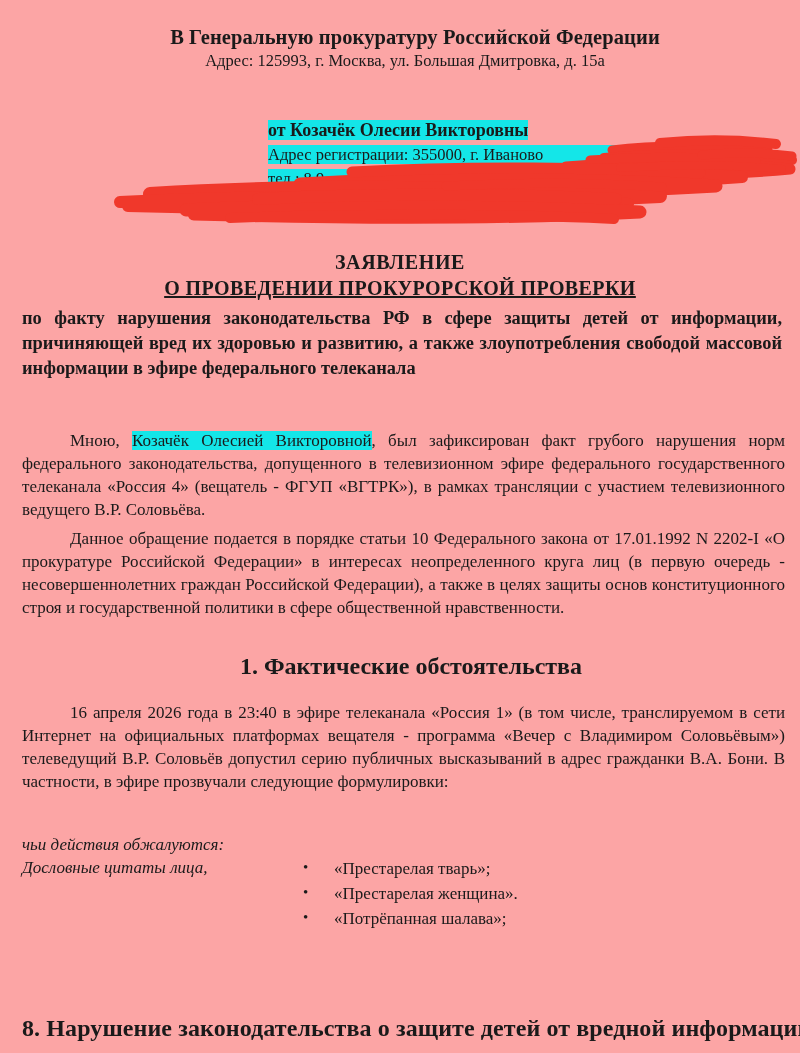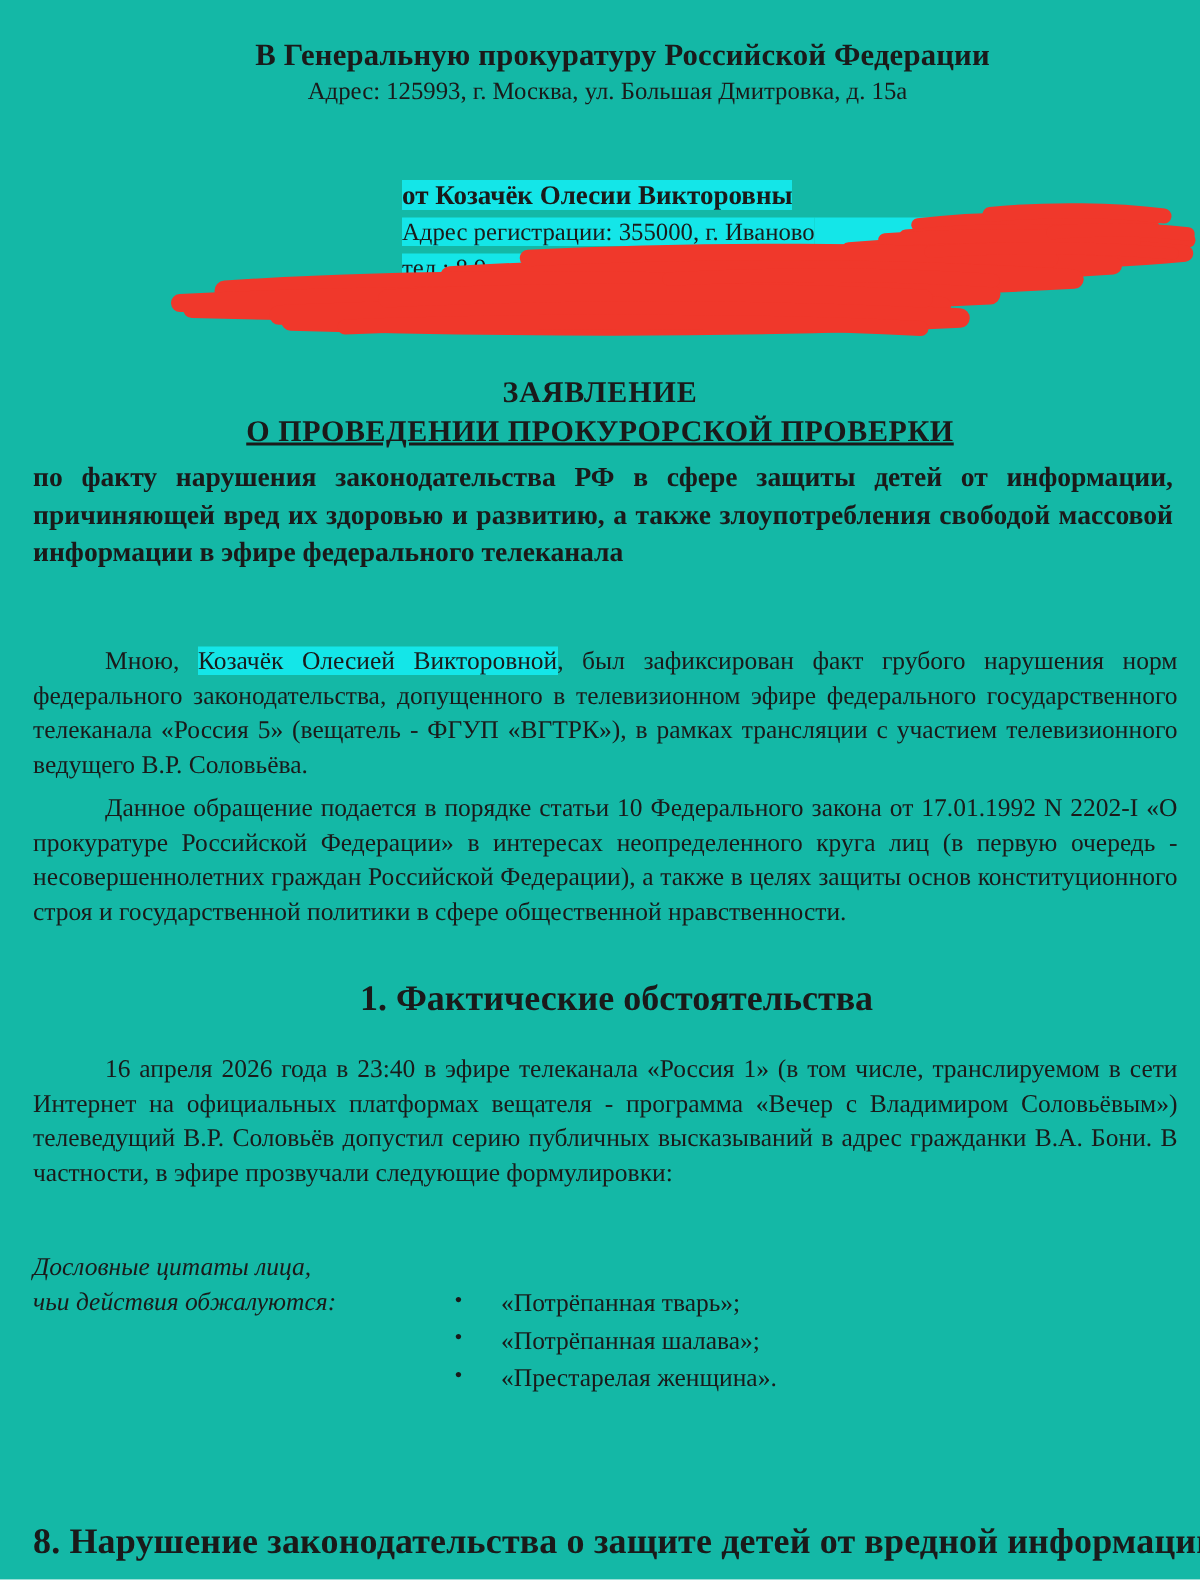--- a/index.html
+++ b/index.html
@@ -8,21 +8,21 @@
     background: #ffffff;
   }
   body {
     font-family: "Liberation Serif", "DejaVu Serif", serif;
     color: #1a1a1a;
   }
   #page {
     position: relative;
     width: 800px;
     height: 1053px;
-    background: #14b8a6;
+    background: #fca5a5;
     overflow: hidden;
     box-sizing: border-box;
   }
 
   
   .addressee {
     position: absolute;
     top: 26px;
     left: 0;
     width: 800px;
@@ -232,40 +232,40 @@
   </svg>
 
   <div class="doc-title">
     <div class="t1">ЗАЯВЛЕНИЕ</div>
     <div class="t2">О ПРОВЕДЕНИИ ПРОКУРОРСКОЙ ПРОВЕРКИ</div>
   </div>
   <div class="doc-subtitle">по факту нарушения законодательства РФ в сфере защиты детей от информации, причиняющей вред их здоровью и развитию, а также злоупотребления свободой массовой информации в эфире федерального телеканала</div>
 
   <div class="body-block" id="para-1">
     <p>
-      <span>Мною, </span><span class="hl">Козачёк Олесией Викторовной</span><span>, был зафиксирован факт грубого нарушения норм федерального законодательства, допущенного в телевизионном эфире федерального государственного телеканала «Россия 5» (вещатель - ФГУП «ВГТРК»), в рамках трансляции с участием телевизионного ведущего В.Р. Соловьёва.</span>
+      <span>Мною, </span><span class="hl">Козачёк Олесией Викторовной</span><span>, был зафиксирован факт грубого нарушения норм федерального законодательства, допущенного в телевизионном эфире федерального государственного телеканала «Россия 4» (вещатель - ФГУП «ВГТРК»), в рамках трансляции с участием телевизионного ведущего В.Р. Соловьёва.</span>
     </p>
   </div>
 
   <div class="body-block" id="para-2">
     <p>Данное обращение подается в порядке статьи 10 Федерального закона от 17.01.1992 N 2202-I «О прокуратуре Российской Федерации» в интересах неопределенного круга лиц (в первую очередь - несовершеннолетних граждан Российской Федерации), а также в целях защиты основ конституционного строя и государственной политики в сфере общественной нравственности.</p>
   </div>
 
   <div class="section-head" id="sec-1">1. Фактические обстоятельства</div>
 
   <div class="body-block" id="para-3">
     <p>16 апреля 2026 года в 23:40 в эфире телеканала «Россия 1» (в том числе, транслируемом в сети Интернет на официальных платформах вещателя - программа «Вечер с Владимиром Соловьёвым») телеведущий В.Р. Соловьёв допустил серию публичных высказываний в адрес гражданки В.А. Бони. В частности, в эфире прозвучали следующие формулировки:</p>
   </div>
 
   <div class="quotes-label">
+    <div>чьи действия обжалуются:</div>
     <div>Дословные цитаты лица,</div>
-    <div>чьи действия обжалуются:</div>
   </div>
   <ul class="quotes-list">
-    <li>«Потрёпанная тварь»;</li>
+    <li>«Престарелая тварь»;</li>
+    <li>«Престарелая женщина».</li>
     <li>«Потрёпанная шалава»;</li>
-    <li>«Престарелая женщина».</li>
   </ul>
 
 
   <div class="section-head" id="sec-2">8. Нарушение законодательства о защите детей от вредной информации</div>
 
 </div>
 
 </body></html>

